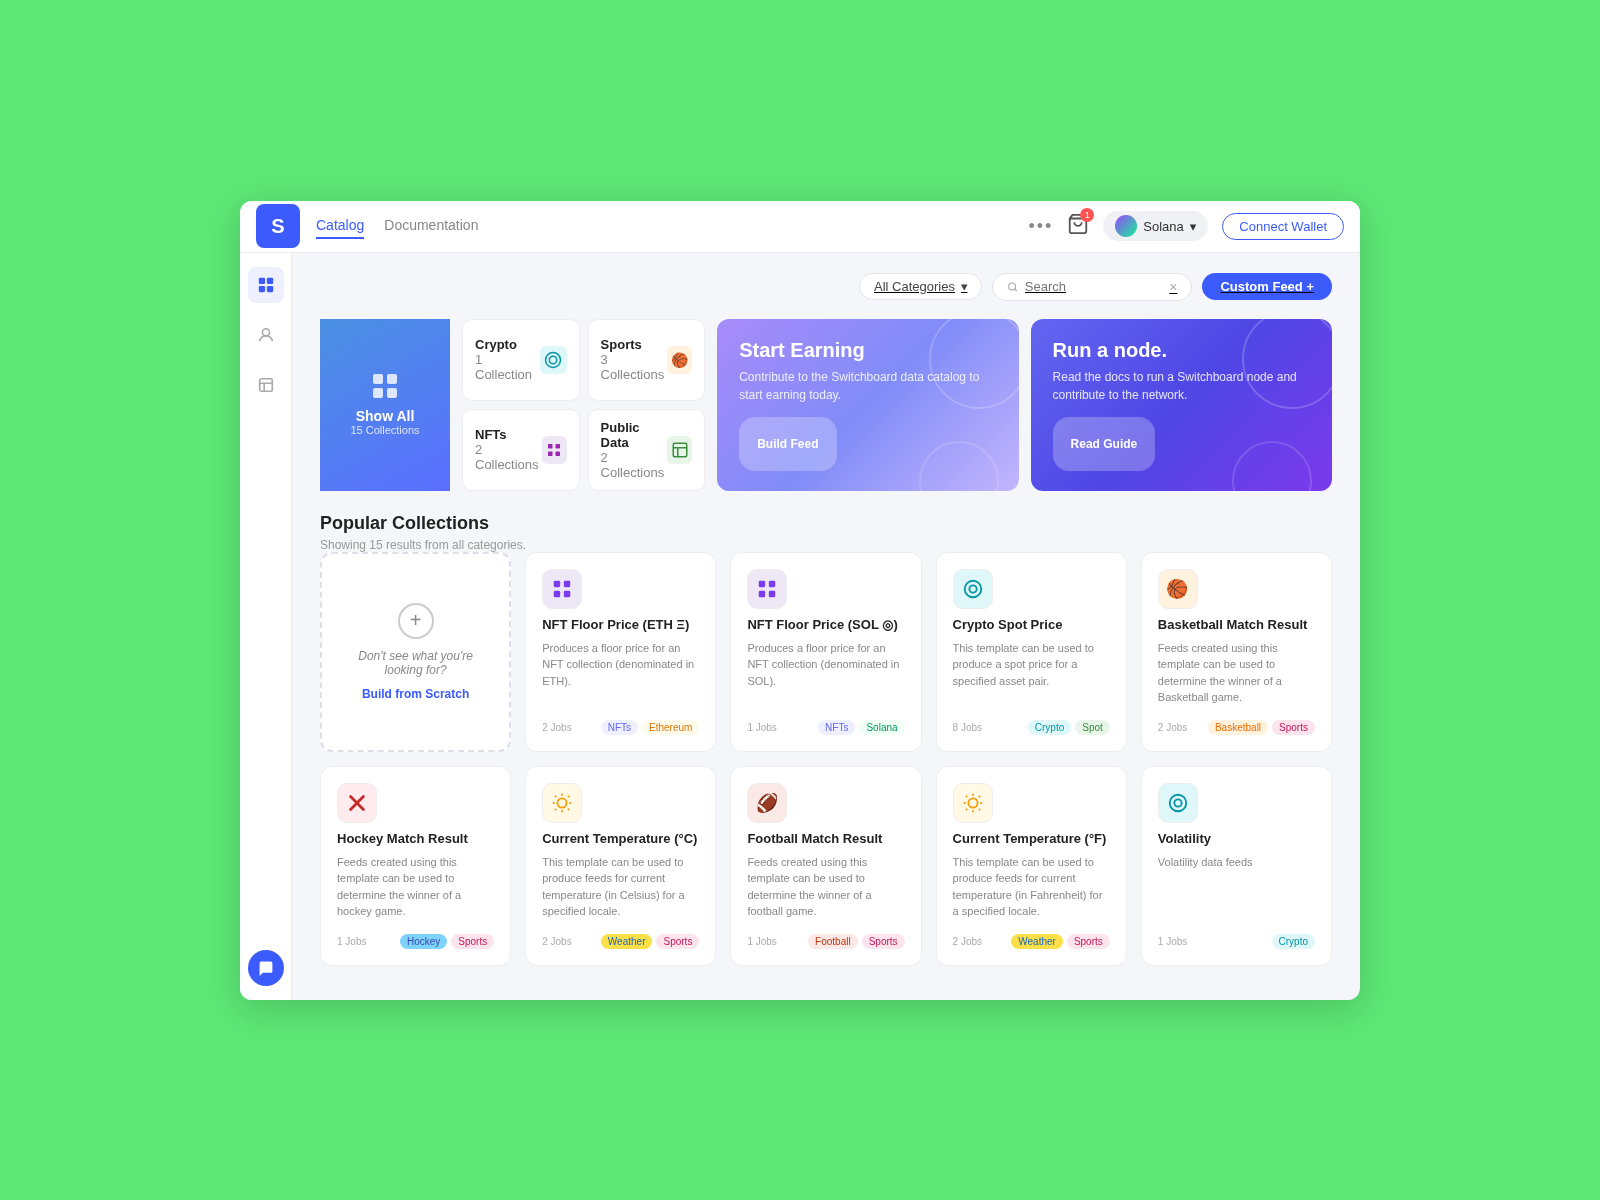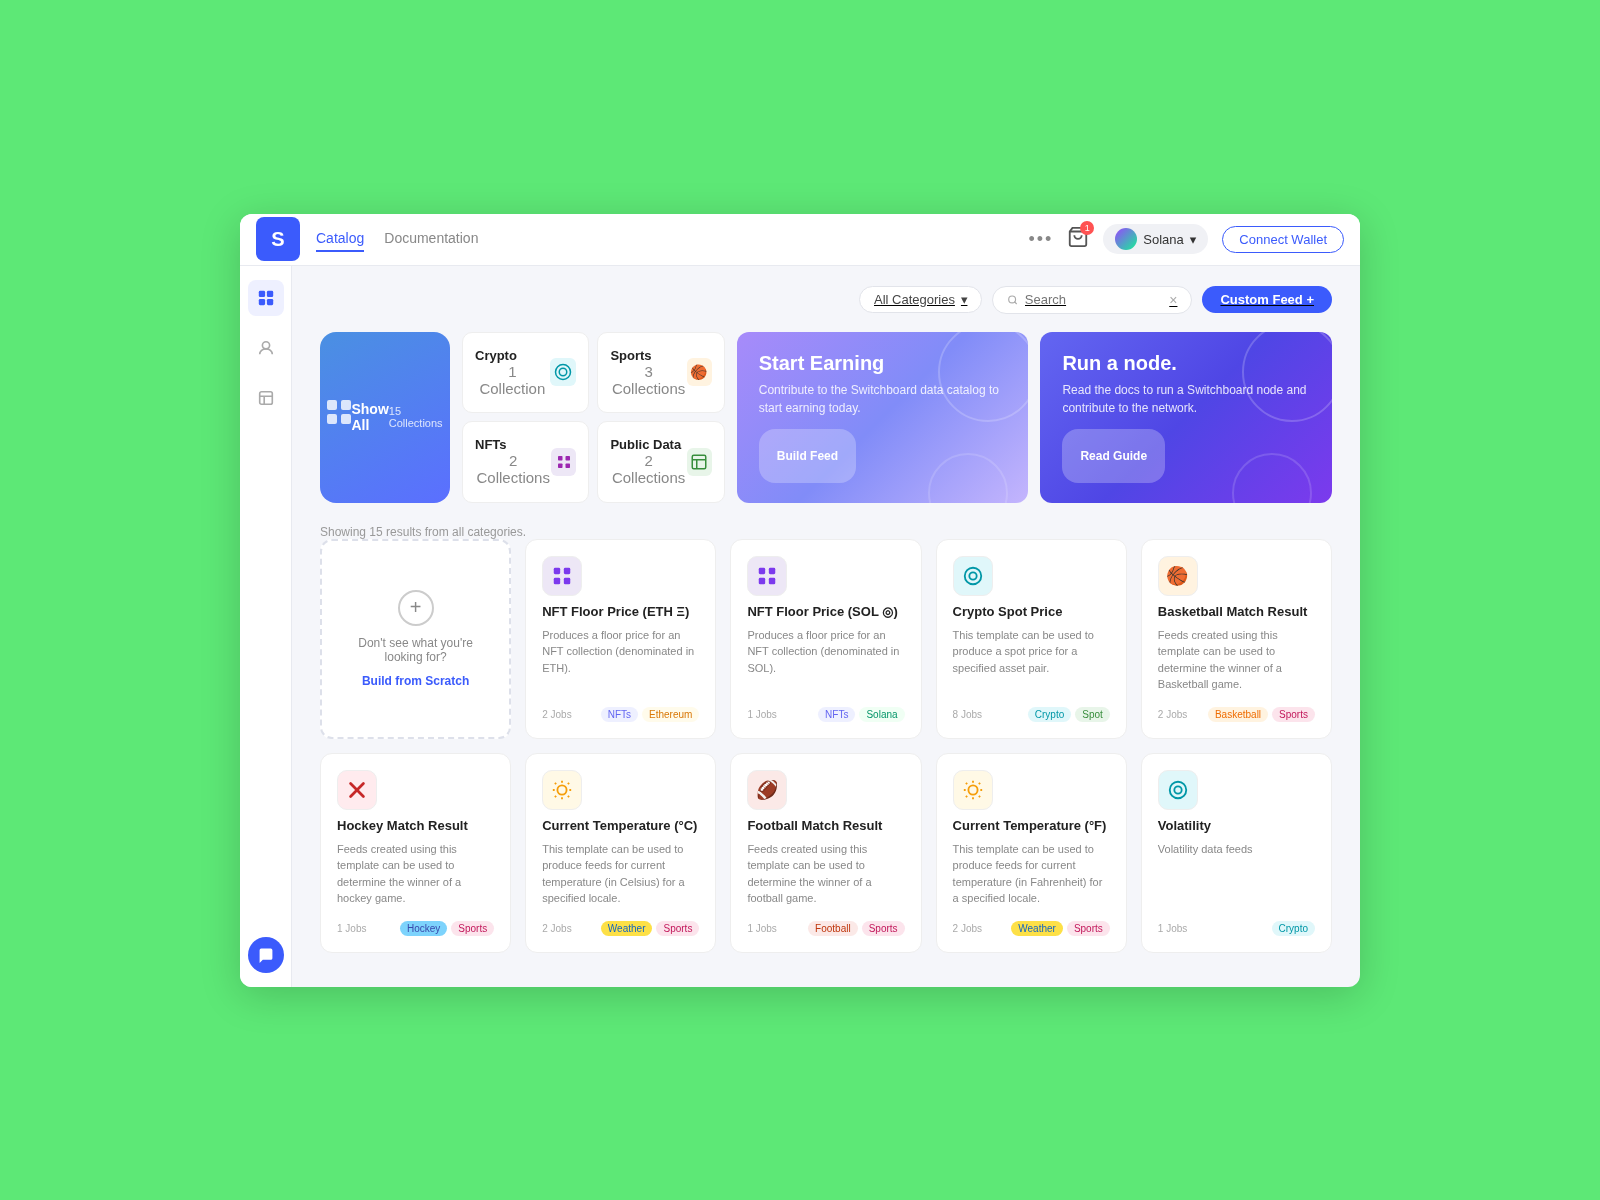--- a/index.html
+++ b/index.html
@@ -229,23 +229,23 @@
     
     .category-row {
       display: flex;
       gap: 12px;
       margin-bottom: 22px;
       align-items: stretch;
     }
     .show-all-card {
       width: 130px;
       background: linear-gradient(150deg, #4a90e2, #5b6fff);
-      border-radius: 16px;
-      display: flex;
-      flex-direction: row;
+      border-radius: 0;
+      display: flex;
+      flex-direction: column;
       align-items: center;
       justify-content: center;
       padding: 16px 24px;
       cursor: pointer;
       flex-shrink: 0;
       min-height: 140px;
     }
     .show-all-grid {
       display: grid;
       grid-template-columns: 1fr 1fr;
@@ -279,21 +279,21 @@
       border-radius: 10px;
       display: flex;
       align-items: center;
       justify-content: space-between;
       padding: 10px 12px;
       cursor: pointer;
       border: 1px solid #eee;
     }
     .cat-info { display: flex; flex-direction: column; }
     .cat-name { font-size: 13px; font-weight: 600; color: #222; }
-    .cat-count { font-size: 15px; color: #888; text-align: center; }
+    .cat-count { font-size: 13px; color: #888; }
     .cat-icon-box {
       width: 28px;
       height: 28px;
       border-radius: 6px;
       display: flex;
       align-items: center;
       justify-content: center;
       font-size: 14px;
     }
     
@@ -462,20 +462,21 @@
       border: 2px solid #ccc;
       display: flex;
       align-items: center;
       justify-content: center;
       color: #888;
       font-size: 20px;
     }
     .scratch-text {
       font-size: 12px;
       color: #888;
+      font-style: italic;
     }
     .scratch-link {
       font-size: 12px;
       color: #3b5bfc;
       font-weight: 600;
     }
   </style>
 </head>
 <body>
 
@@ -635,20 +636,21 @@
             <div>
               <div class="promo-title">Run a node.</div>
               <div class="promo-desc">Read the docs to run a Switchboard node and contribute to the network.</div>
             </div>
             <button class="promo-btn">Read Guide</button>
           </div>
         </div>
       </div>
 
       <div>
+        <div class="section-title">Popular Collections</div>
         <div class="section-sub">Showing 15 results from all categories.</div>
 
         <div class="cards-grid">
 
           <div class="scratch-card">
             <div class="scratch-plus">+</div>
             <div class="scratch-text">Don't see what you're looking for?</div>
             <div class="scratch-link">Build from Scratch</div>
           </div>
 

